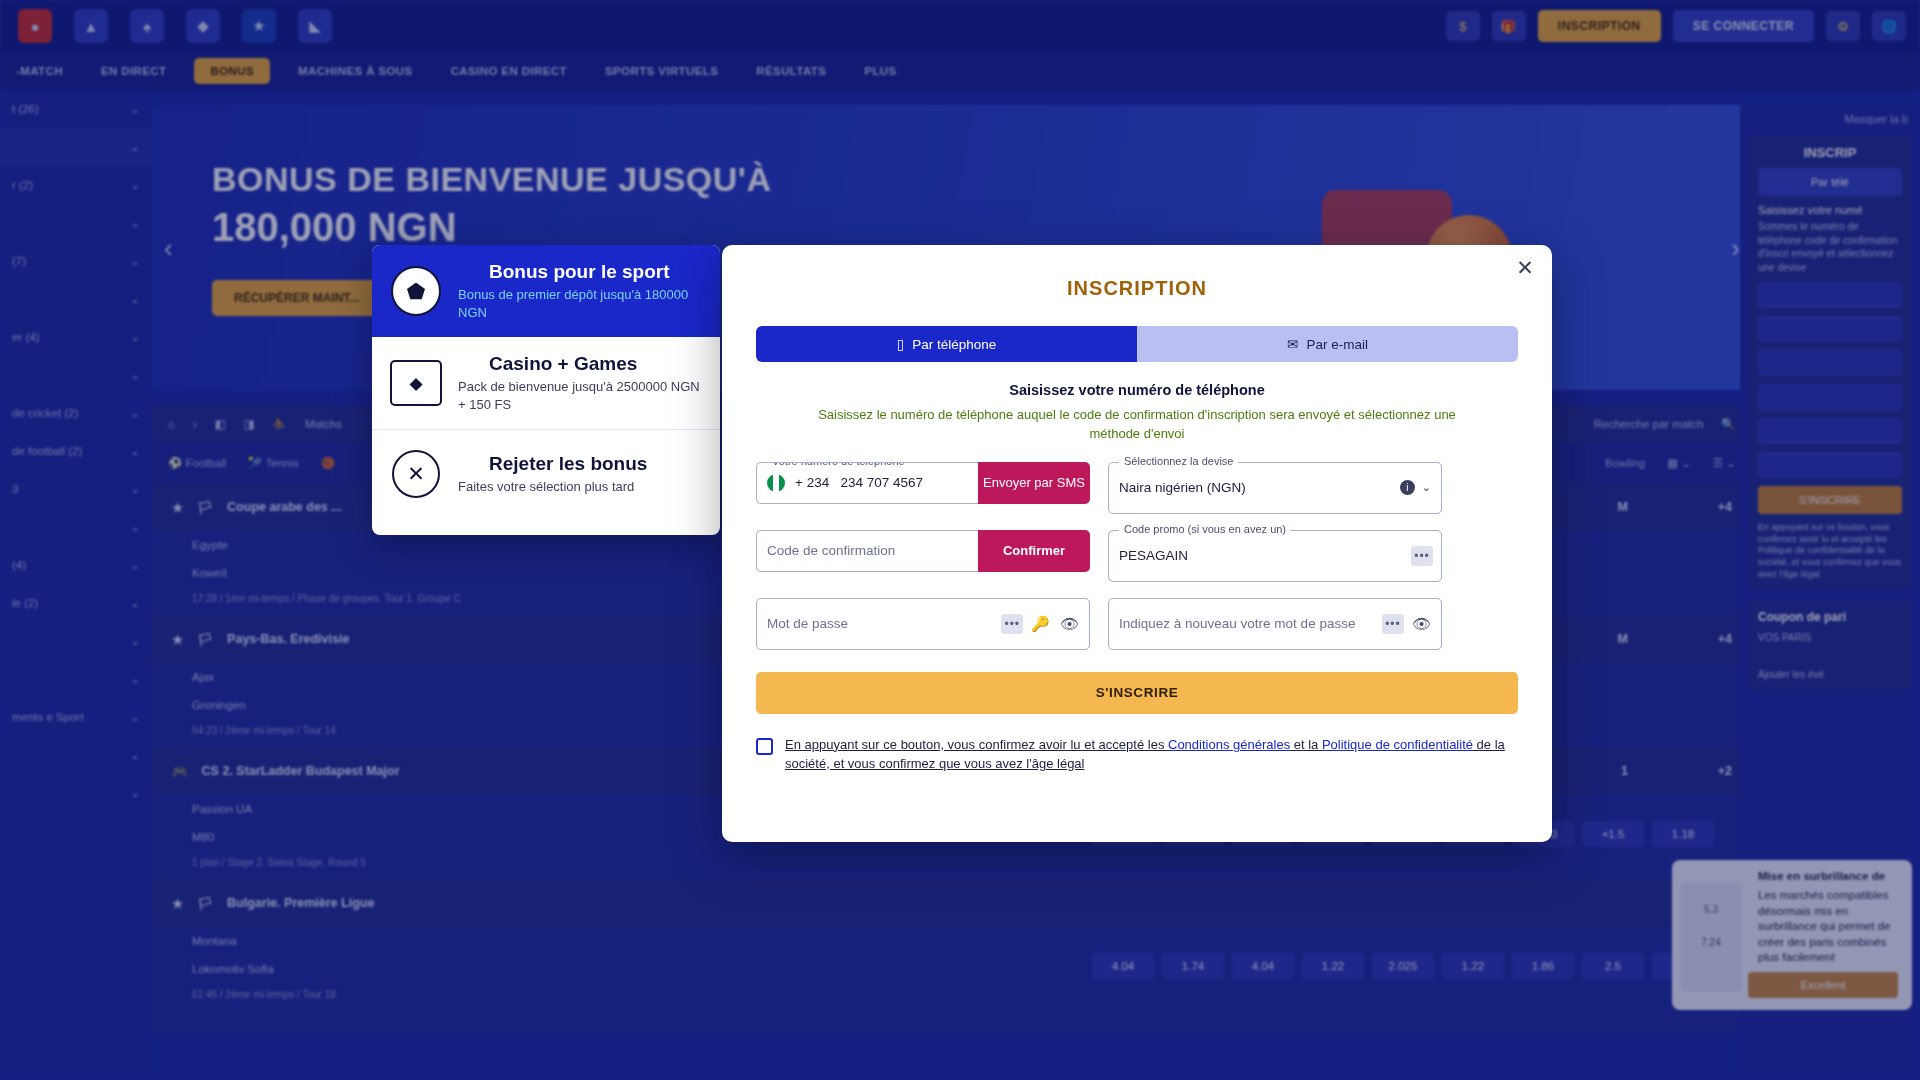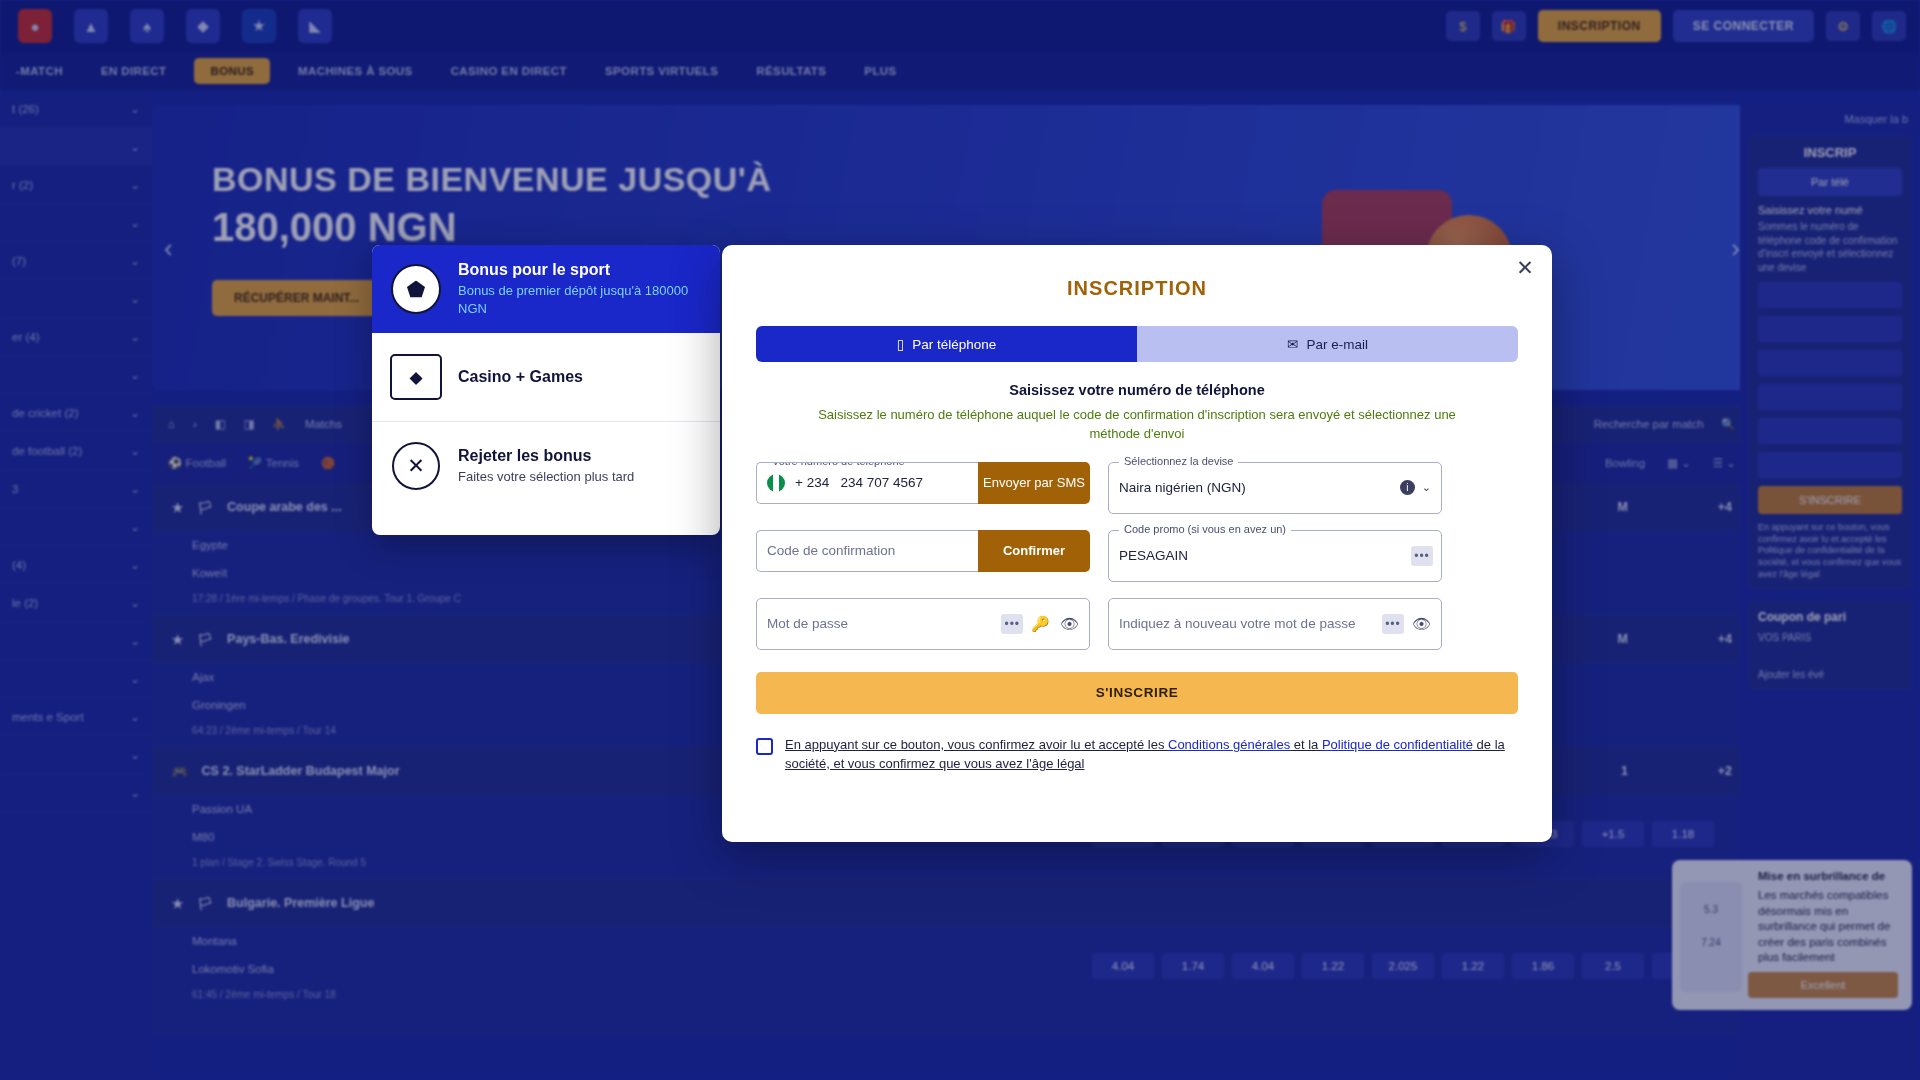--- a/index.html
+++ b/index.html
@@ -194,21 +194,21 @@
   .phone-wrap {
     display: flex; align-items: center; height: 42px; width: 334px;
     border: 1px solid #a9aec9; border-radius: 5px; overflow: hidden; position: relative;
   }
   .flag {
     width: 18px; height: 18px; border-radius: 50%; margin-left: 10px;
     background: linear-gradient(90deg,#0a8f4a 33%, #fff 33%, #fff 66%, #0a8f4a 66%);
     flex: none;
   }
   .action-btn {
-    height: 42px; background: #a16207; color: #fff; font-size: 13px;
+    height: 42px; background: #be185d; color: #fff; font-size: 13px;
     display: flex; align-items: center; justify-content: center; border: none;
     padding: 0 14px; cursor: pointer; white-space: nowrap;
     font-family: "Liberation Sans", sans-serif;
   }
   .dots {
     width: 22px; height: 20px; border-radius: 3px; background: #dfe1ef;
     color: #5a5f80; font-size: 12px; display: flex; align-items: center; justify-content: center;
     margin-right: 8px; flex: none; letter-spacing: 1px; line-height: 10px;
   }
   .ico { color: #4a4f70; font-size: 15px; margin-right: 10px; flex: none; }
@@ -243,21 +243,21 @@
   .bonus {
     position: absolute; left: 372px; top: 245px; width: 348px; height: 290px;
     background: #fff; border-radius: 8px; overflow: hidden;
     box-shadow: 0 10px 36px rgba(0,0,0,.3);
   }
   .bonus-item {
     display: flex; gap: 14px; padding: 16px 16px; align-items: center;
     border-bottom: 1px solid #e2e5f2;
   }
   .bonus-item.active { background: #1a27c9; border-bottom: none; }
-  .bi-title { font-size: 16px; font-weight: bold; color: #11143a; }
+  .bi-title { font-size: 19px; font-weight: bold; color: #11143a; margin-left: 31px; }
   .bonus-item.active .bi-title { color: #fff; }
   .bi-desc { font-size: 13px; color: #3b3f5c; margin-top: 3px; line-height: 1.35; }
   .bonus-item.active .bi-desc { color: #7dd3fc; }
   .bi-ic { width: 56px; height: 56px; flex: none; display:flex;align-items:center;justify-content:center;}
   .soccer {
     width: 50px; height: 50px; border-radius: 50%; background: #fff;
     border: 2px solid #11143a; position: relative;
   }
   .soccer::before {
     content: ""; position: absolute; left: 50%; top: 50%; transform: translate(-50%,-50%);
@@ -555,20 +555,21 @@
         <div class="bi-title">Bonus pour le sport</div>
         <div class="bi-desc">Bonus de premier dépôt jusqu'à 180000 NGN</div>
       </div>
     </div>
     <div class="bonus-item">
       <div class="bi-ic">
           <div class="cards-ic"></div>
         </div>
       <div>
         <div class="bi-title">Casino + Games</div>
+        <div class="bi-desc">Pack de bienvenue jusqu'à 2500000 NGN + 150 FS</div>
       </div>
     </div>
     <div class="bonus-item" style="border-bottom:none">
       <div class="bi-ic">
           <div class="x-ic">✕</div>
         </div>
       <div>
         <div class="bi-title">Rejeter les bonus</div>
         <div class="bi-desc">Faites votre sélection plus tard</div>
       </div>

